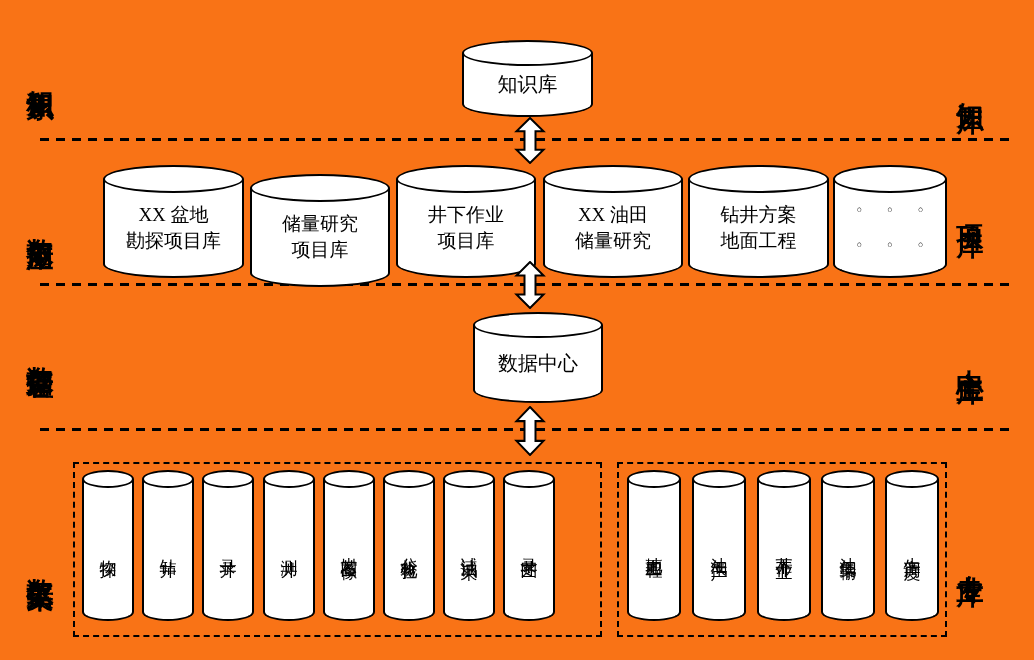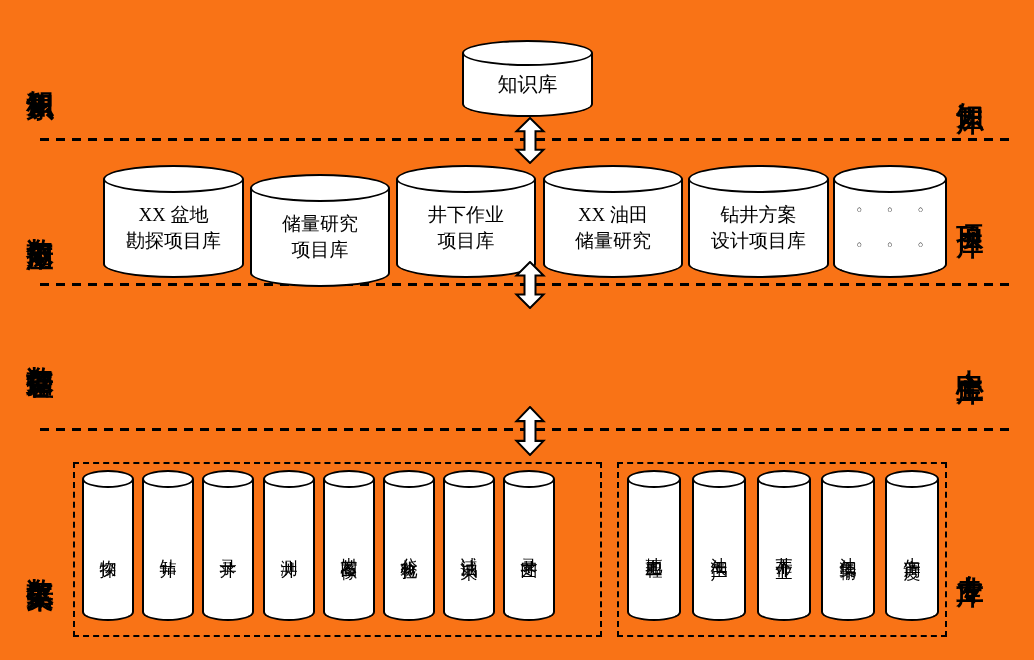--- a/index.html
+++ b/index.html
@@ -158,29 +158,34 @@
   <div class="cyl cyl-big" style="left:543px;top:165px;width:140px;height:113px">
     <div class="cyl-body"></div>
     <div class="cyl-top"></div>
     <div class="cyl-label">XX 油田
 储量研究</div>
   </div>
   <div class="cyl cyl-big" style="left:688px;top:165px;width:141px;height:113px">
     <div class="cyl-body"></div>
     <div class="cyl-top"></div>
     <div class="cyl-label">钻井方案
-设计项目库</div>
+地面工程</div>
   </div>
   <div class="cyl cyl-big" style="left:833px;top:165px;width:114px;height:113px">
     <div class="cyl-body"></div>
     <div class="cyl-top"></div>
     <div class="cyl-label dots-label">◦ ◦ ◦
 ◦ ◦ ◦</div>
   </div>
 
+  <div class="cyl cyl-wide" style="left:473px;top:312px;width:130px;height:91px">
+    <div class="cyl-body"></div>
+    <div class="cyl-top"></div>
+    <div class="cyl-label one-line">数据中心</div>
+  </div>
 
   <svg class="v-arrow" style="left:512px;top:117px" width="36" height="47" viewBox="0 0 36 48" preserveAspectRatio="none">
     <path d="M18 1 L31.5 14.5 H23.5 V33.5 H31.5 L18 47 L4.5 33.5 H12.5 V14.5 H4.5 Z" fill="#ffffff" stroke="#000000" stroke-width="2"></path>
   </svg>
   <svg class="v-arrow" style="left:512px;top:261px" width="36" height="48" viewBox="0 0 36 48" preserveAspectRatio="none">
     <path d="M18 1 L31.5 14.5 H23.5 V33.5 H31.5 L18 47 L4.5 33.5 H12.5 V14.5 H4.5 Z" fill="#ffffff" stroke="#000000" stroke-width="2"></path>
   </svg>
   <svg class="v-arrow" style="left:512px;top:406px" width="36" height="50" viewBox="0 0 36 48" preserveAspectRatio="none">
     <path d="M18 1 L31.5 14.5 H23.5 V33.5 H31.5 L18 47 L4.5 33.5 H12.5 V14.5 H4.5 Z" fill="#ffffff" stroke="#000000" stroke-width="2"></path>
   </svg>

